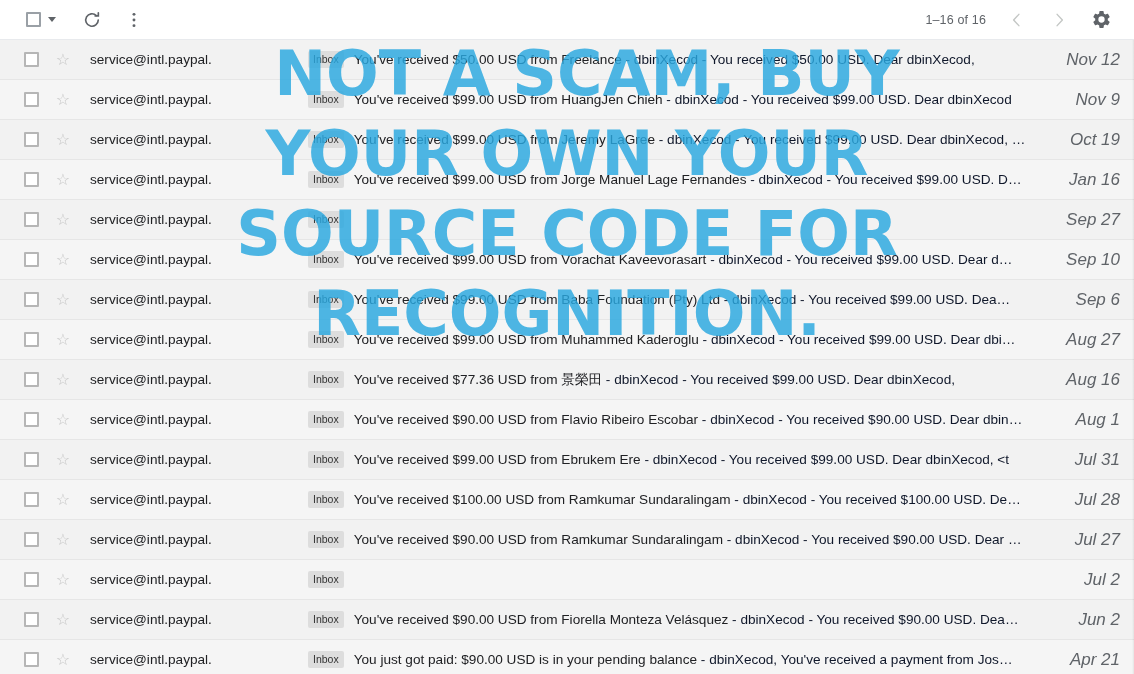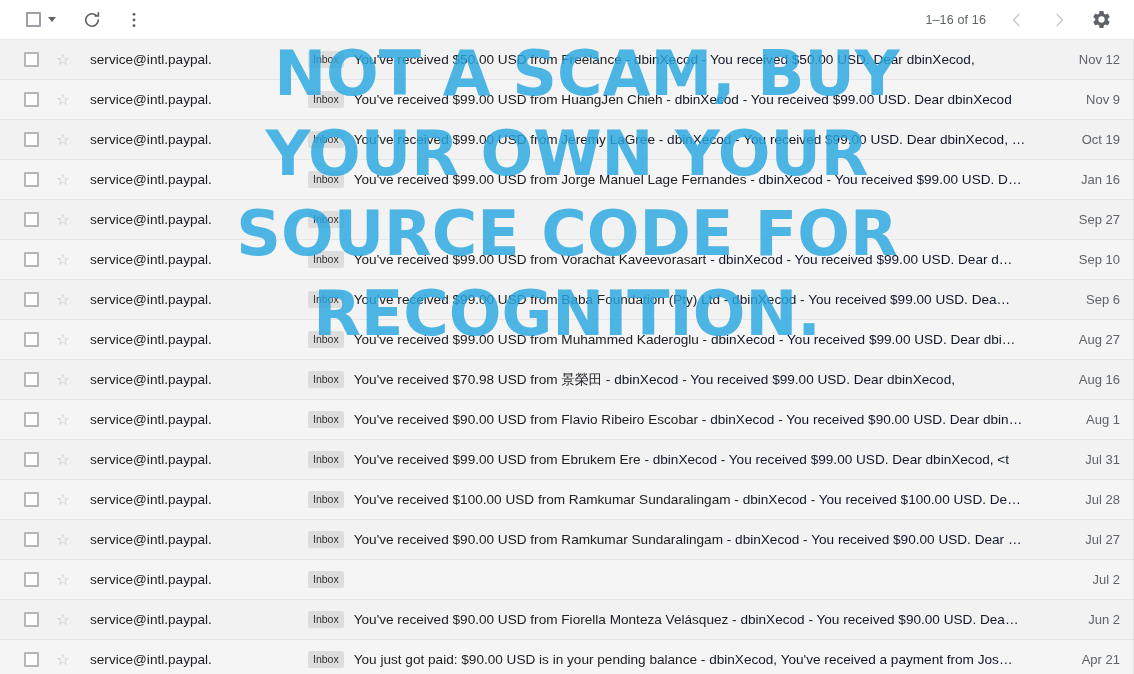--- a/index.html
+++ b/index.html
@@ -146,23 +146,24 @@
     text-overflow: ellipsis;
     min-width: 0;
     font-size: 13.6px;
   }
   .subject-text .subj { color: #202124; }
   .subject-text .snip { color: #0f172a; }
   .date {
     width: 62px;
     min-width: 62px;
     text-align: right;
-    font-size: 13px;
+    font-size: 17px;
     color: #5f6368;
     white-space: nowrap;
+    font-style: italic;
   }
 
   
   .watermark {
     position: absolute;
     left: 0; right: 0;
     top: 34px;
     height: 560px;
     display: flex;
     flex-direction: column;
@@ -324,21 +325,21 @@
           <span class="subject-text"><span class="subj">You've received $99.00 USD from Muhammed Kaderoglu</span><span class="snip"> - dbinXecod - You received $99.00 USD. Dear dbi…</span></span>
         </span>
         <span class="date">Aug 27</span>
       </div>
       <div class="row">
         <span class="cb"></span>
         <span class="star">☆</span>
         <span class="sender">service@intl.paypal.</span>
         <span class="subject-cell">
           <span class="label-chip">Inbox</span>
-          <span class="subject-text"><span class="subj">You've received $70.98 USD from 景榮田</span><span class="snip"> - dbinXecod - You received $99.00 USD. Dear dbinXecod,</span></span>
+          <span class="subject-text"><span class="subj">You've received $77.36 USD from 景榮田</span><span class="snip"> - dbinXecod - You received $99.00 USD. Dear dbinXecod,</span></span>
         </span>
         <span class="date">Aug 16</span>
       </div>
       <div class="row">
         <span class="cb"></span>
         <span class="star">☆</span>
         <span class="sender">service@intl.paypal.</span>
         <span class="subject-cell">
           <span class="label-chip">Inbox</span>
           <span class="subject-text"><span class="subj">You've received $90.00 USD from Flavio Ribeiro Escobar</span><span class="snip"> - dbinXecod - You received $90.00 USD. Dear dbin…</span></span>

